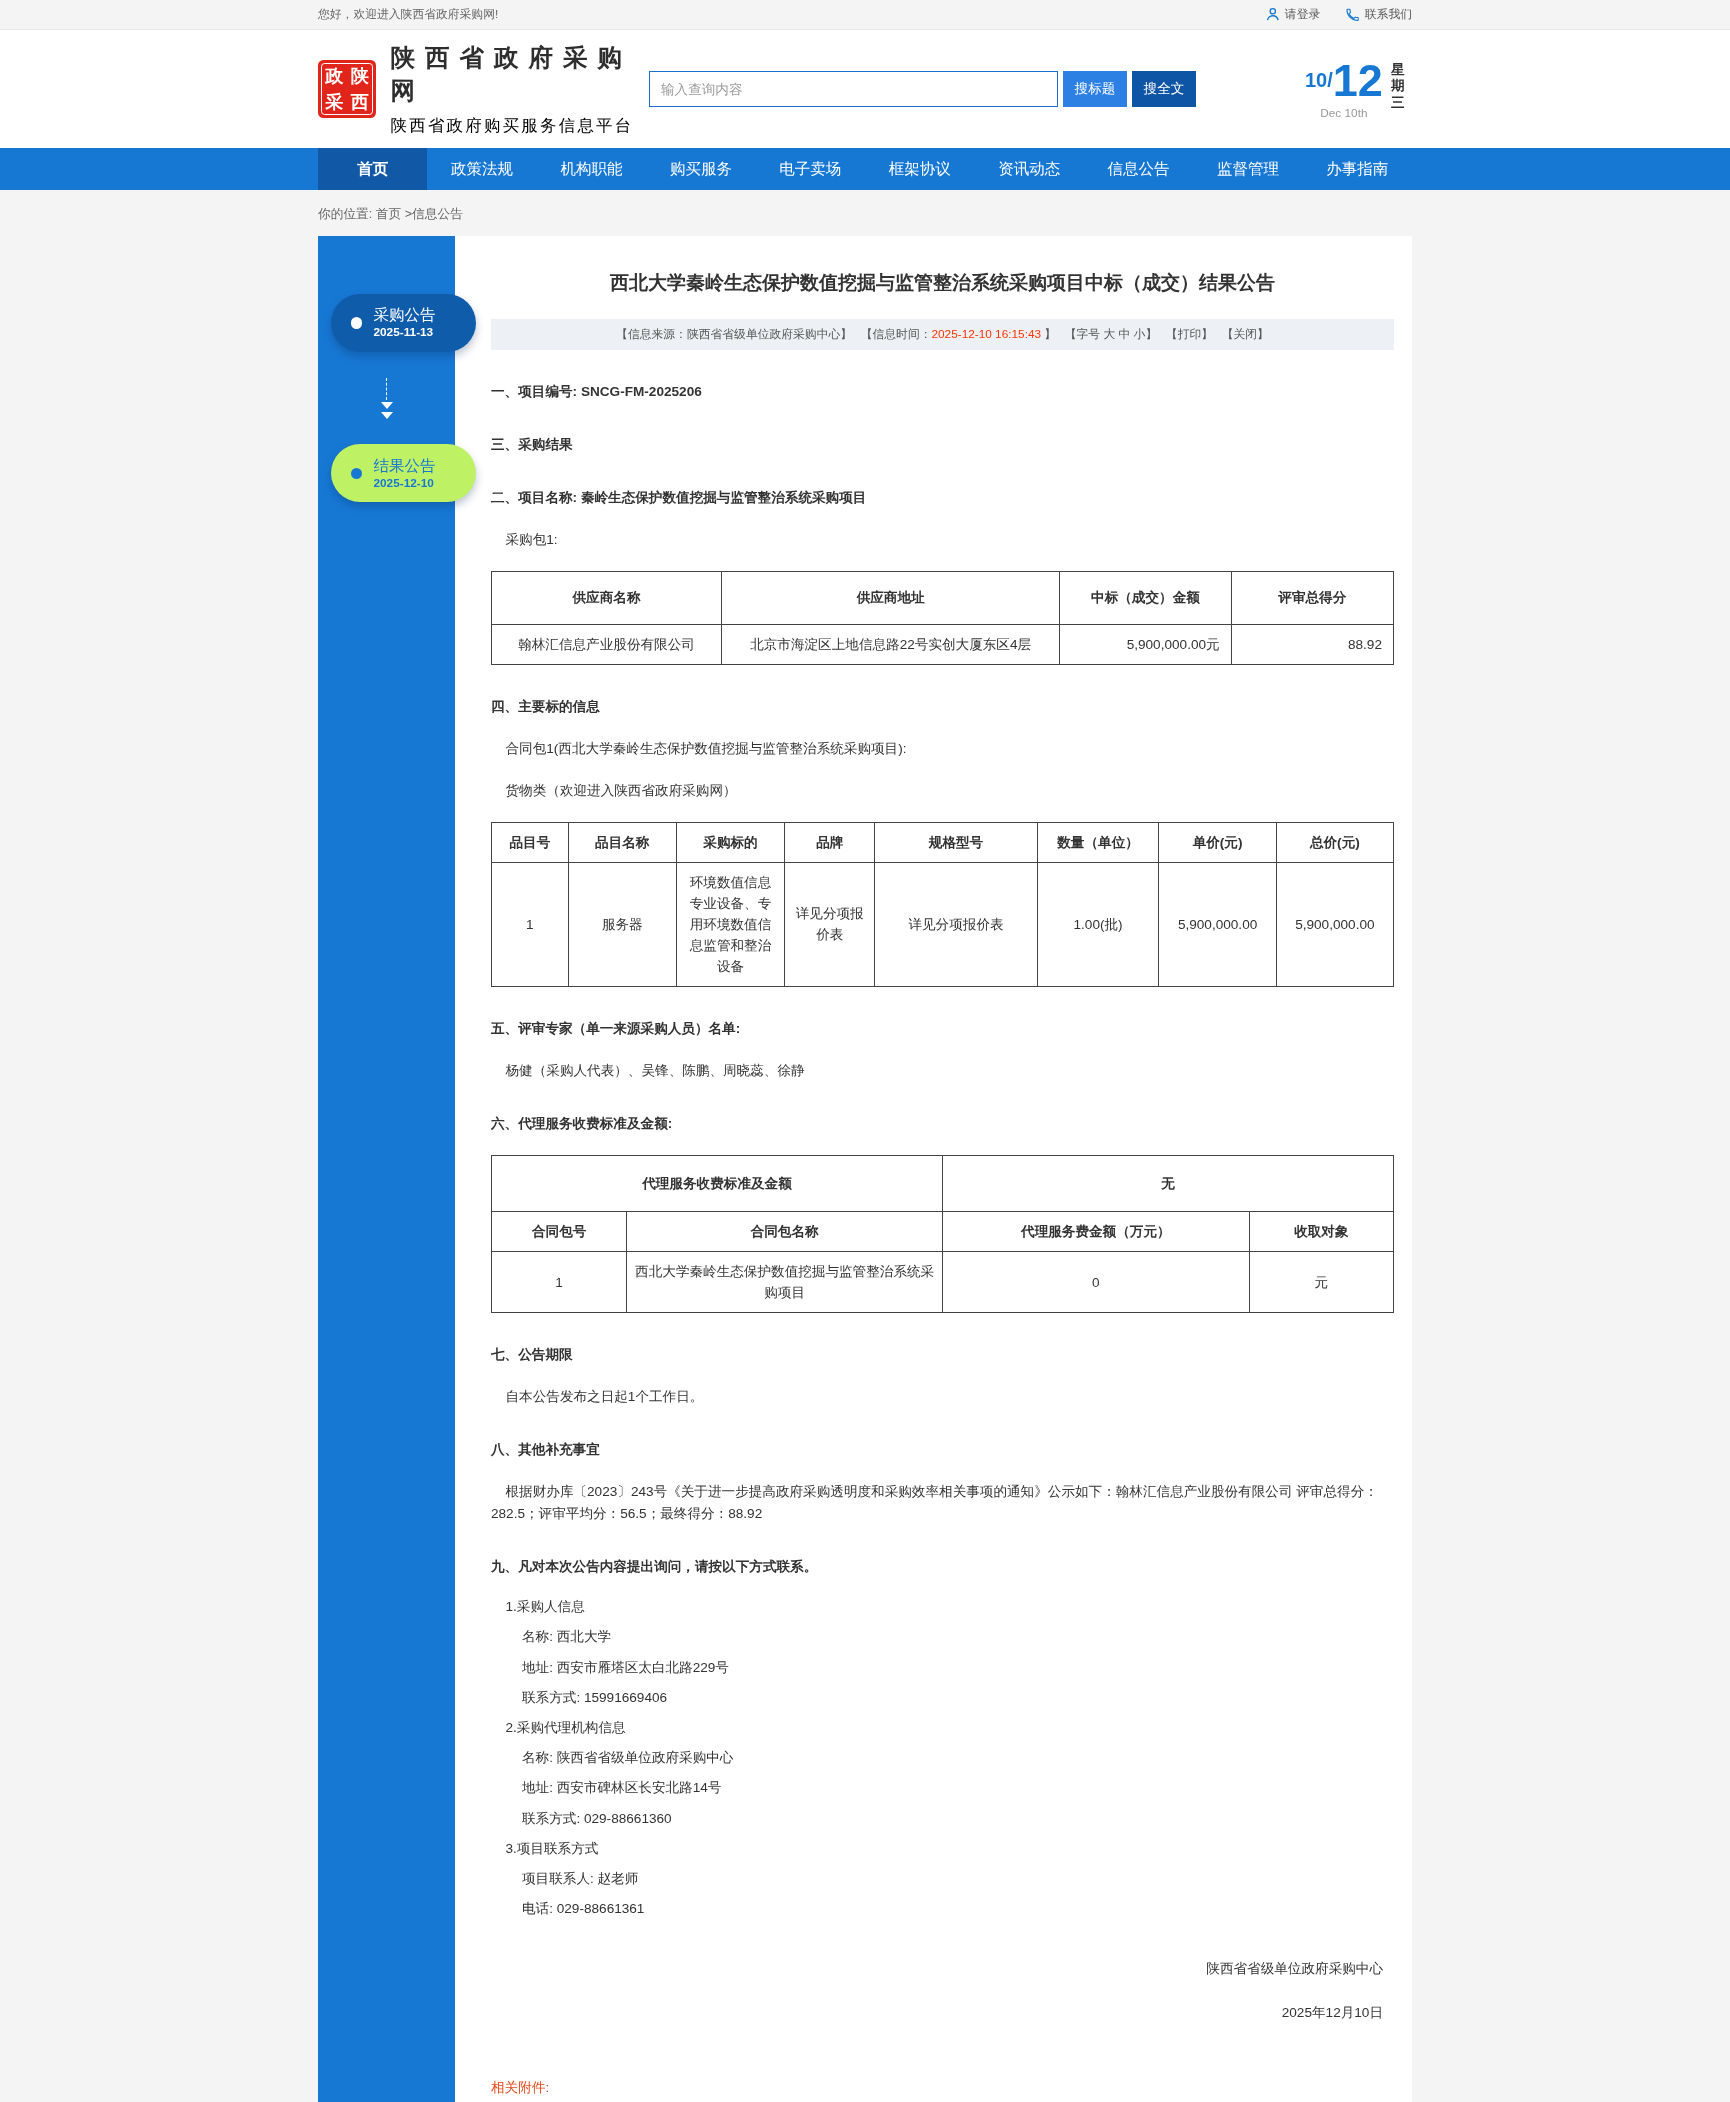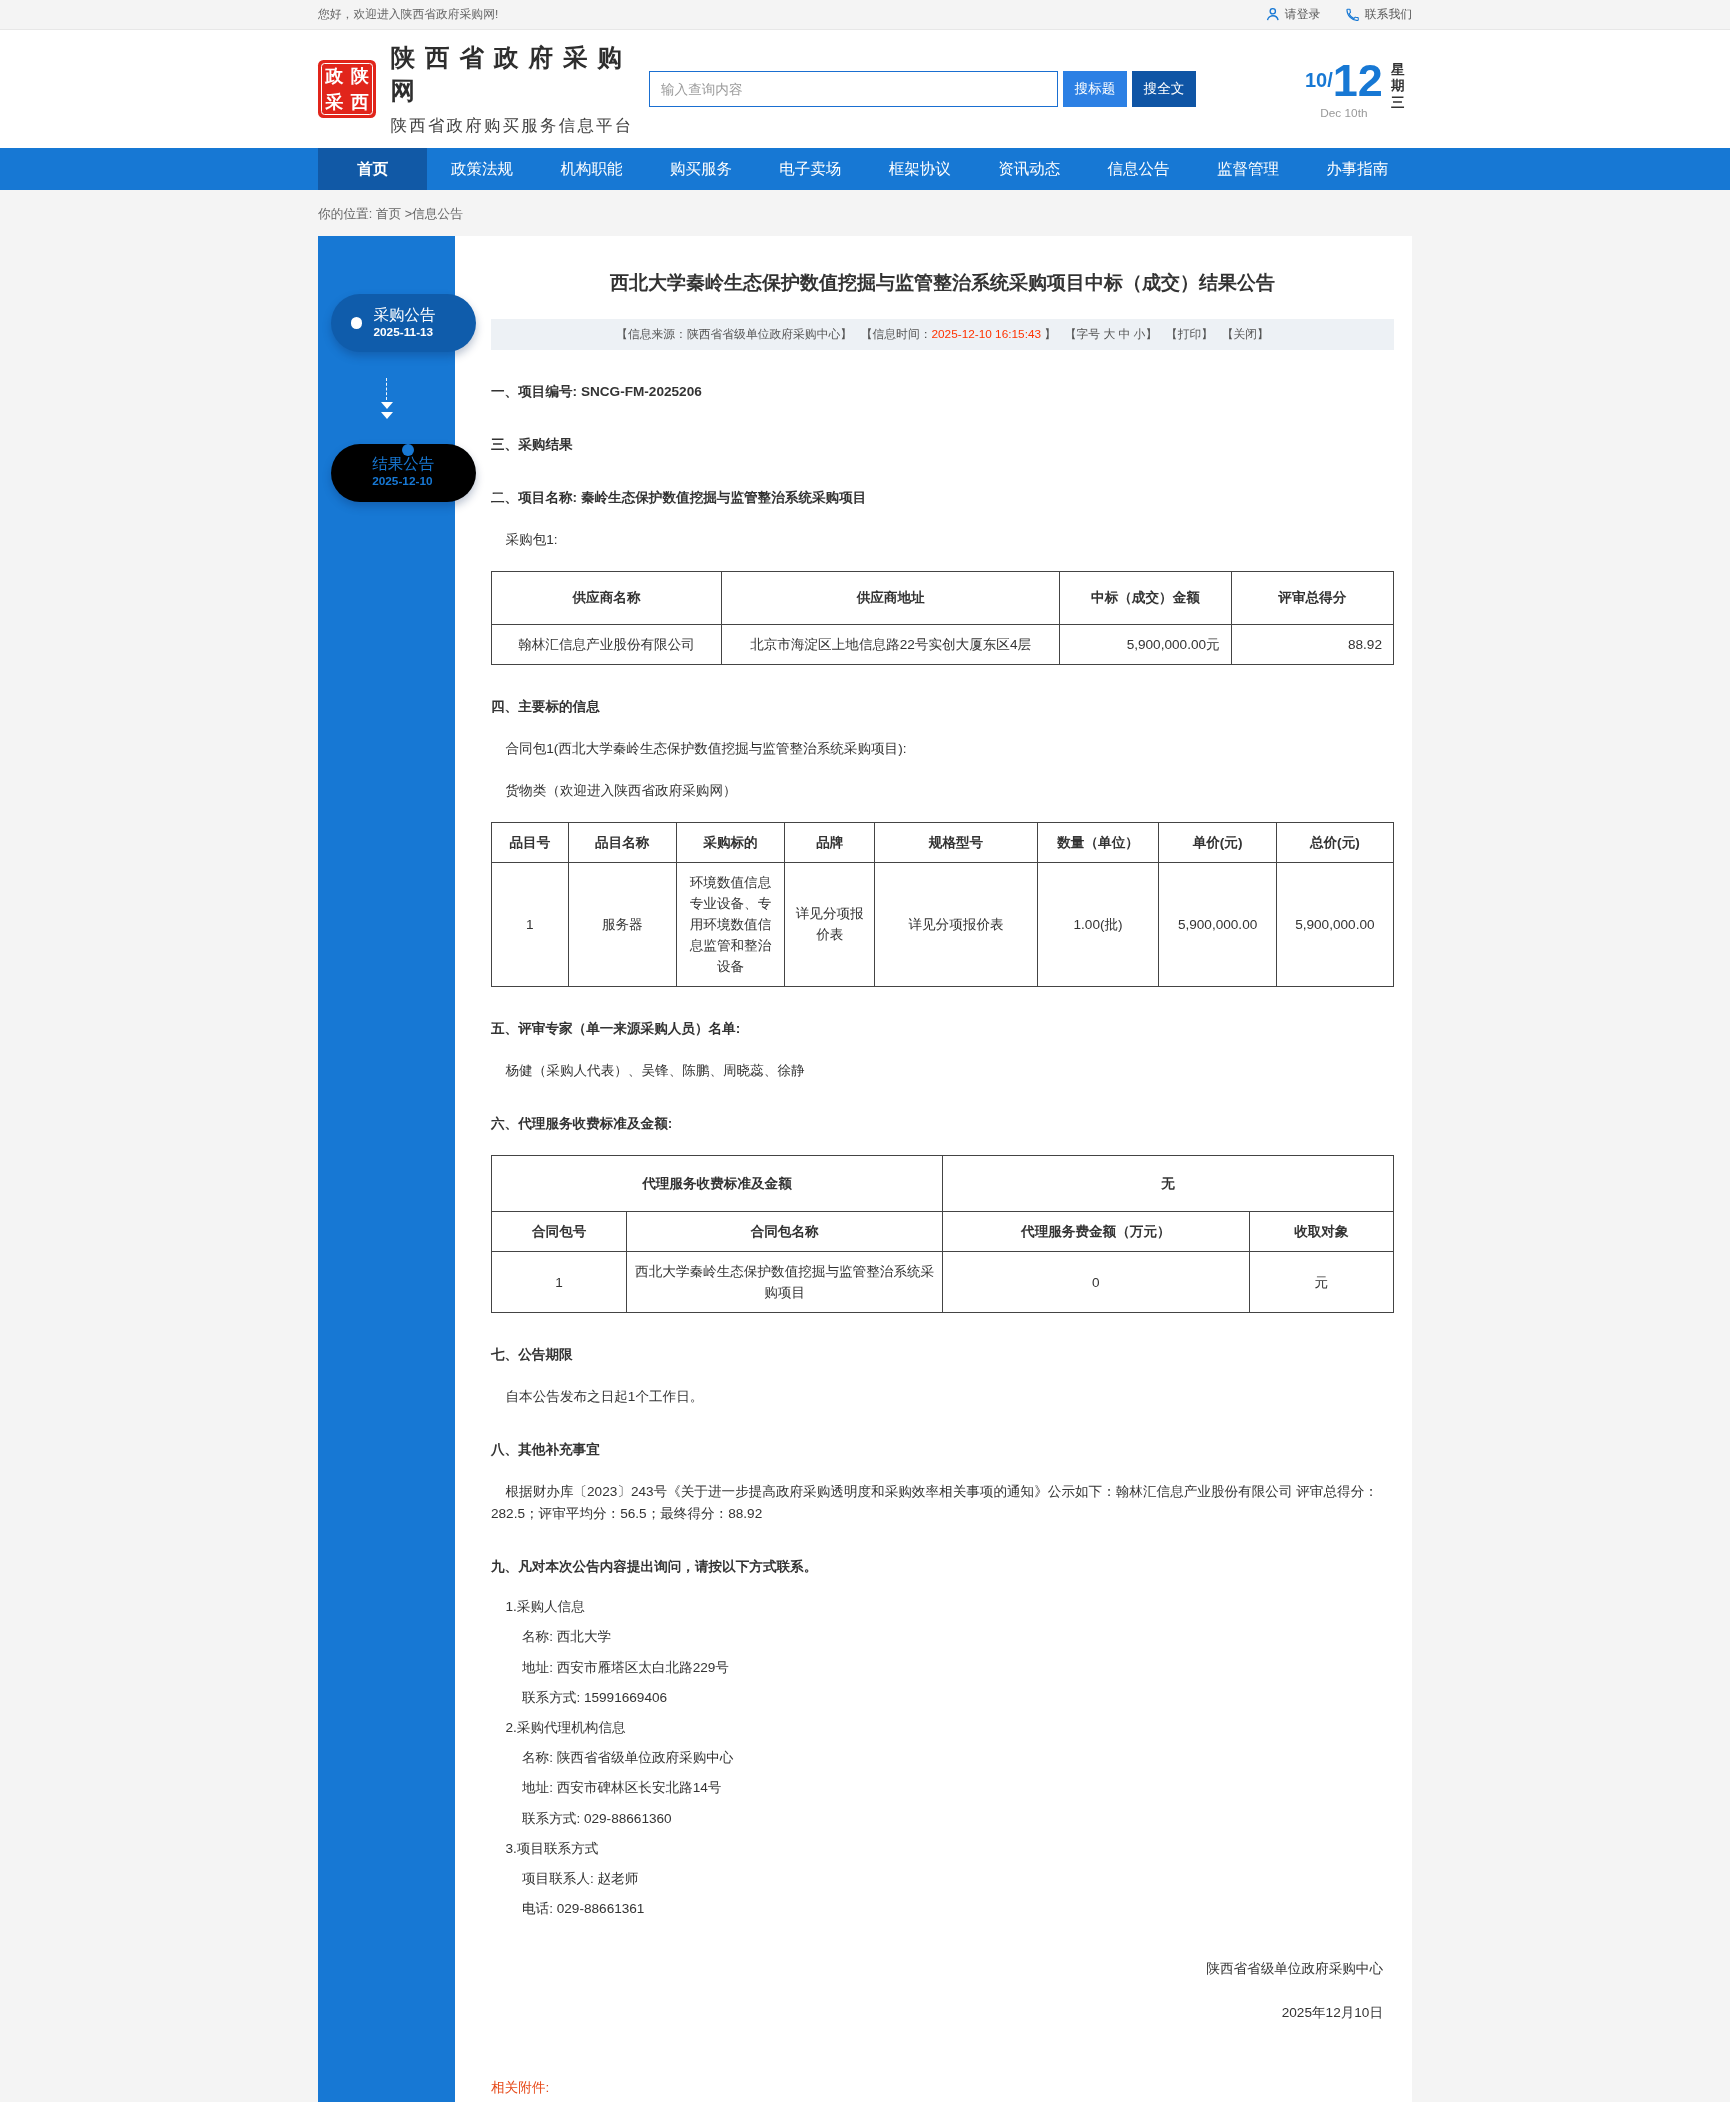--- a/index.html
+++ b/index.html
@@ -14,21 +14,21 @@
   .tlink { display:flex; align-items:center; gap:5.5px; cursor:pointer; color:#555; }
 
   
   .header { height:118px; background:#fff; }
   .header-inner { display:flex; align-items:center; height:100%; }
   .seal { width:58px; height:58px; background:#e1251b; border-radius:5.5px; position:relative; flex:0 0 58px; }
   .seal-grid { position:absolute; inset:2.7px; border:1.8px solid #fff; border-radius:3.6px; display:grid; grid-template-columns:1fr 1fr; }
   .seal-grid span { display:flex; align-items:center; justify-content:center; color:#fff; font-size:18px; font-weight:bold; }
   .titles { margin-left:14.5px; }
   .site-title { font-size:24.5px; font-weight:bold; color:#2e2e2e; letter-spacing:10px; }
-  .site-sub { font-size:16.4px; color:#404040; letter-spacing:2.3px; margin-top:8.2px; }
+  .site-sub { font-size:16.4px; color:#000000; letter-spacing:2.3px; margin-top:8.2px; }
   .search { display:flex; align-items:center; margin-left:auto; }
   .search input { width:409px; height:36px; border:1.8px solid #1a6fd1; padding:0 11px; font-size:13.6px; color:#333; outline:none; background:#fff; }
   .search input::placeholder { color:#9a9a9a; }
   .sbtn { height:36px; width:64px; border:none; color:#fff; font-size:13.6px; cursor:pointer; margin-left:5px; }
   .sbtn.title { background:#2c80e4; }
   .sbtn.full { background:#0f55a5; }
   .datebox { display:flex; margin-left:109px; margin-right:5.5px; }
   .d-nums { display:flex; align-items:flex-start; }
   .d-month { font-size:20px; font-weight:bold; color:#1778d4; margin-top:11px; }
   .d-day { font-size:45px; font-weight:bold; color:#1778d4; line-height:1; }
@@ -43,21 +43,21 @@
 
   
   .breadcrumb { padding:16.4px 0 12.7px; font-size:12.7px; color:#666; }
   .breadcrumb a { color:#666; text-decoration:none; cursor:pointer; }
 
   
   .main-flex { display:flex; align-items:stretch; min-height:1734px; }
   .sidebar { flex:0 0 137px; width:137px; background:#1778d4; }
   .side-item { width:145px; margin-left:12.7px; height:58px; border-radius:29px; display:flex; align-items:center; cursor:pointer; box-shadow:0 4.5px 9px rgba(10,40,90,.28); position:relative; z-index:2; }
   .side-item.first { margin-top:58px; background:#0f5cab; color:#fff; }
-  .side-item.active { background:#000000; color:#1778d4;flex-direction:column; }
+  .side-item.active { background:#bef264; color:#1778d4; }
   .side-dot { width:11.8px; height:11.8px; border-radius:50%; margin:0 11px 0 20px; flex:0 0 11.8px; }
   .side-item.first .side-dot { background:#fff; }
   .side-item.active .side-dot { background:#1778d4; }
   .side-title { font-size:15.5px; font-weight:normal; line-height:1; }
   .side-date { font-size:11.8px; margin-top:4.5px; font-weight:bold; line-height:1; }
   .side-arrow { margin:25.5px 0; width:137px; display:flex; flex-direction:column; align-items:center; }
   .dash { width:0; height:22px; border-left:1.8px dashed rgba(255,255,255,.95); }
   .chev { width:0; height:0; border-left:6.4px solid transparent; border-right:6.4px solid transparent; border-top:7.3px solid #fff; margin-top:2.7px; }
 
   

